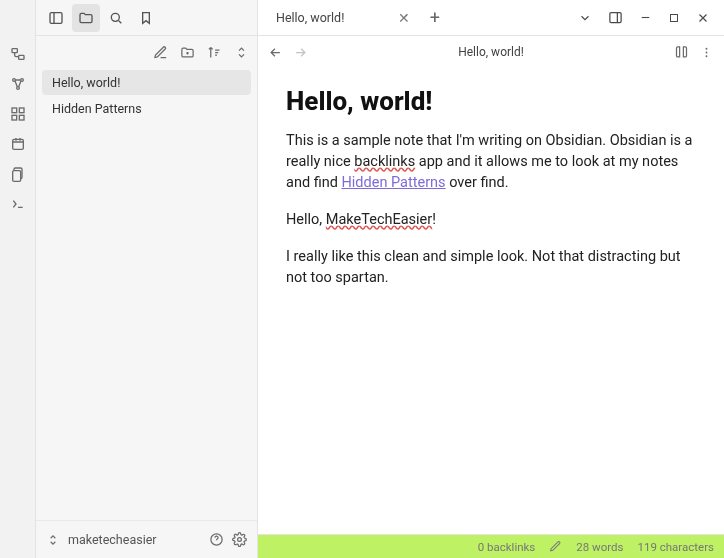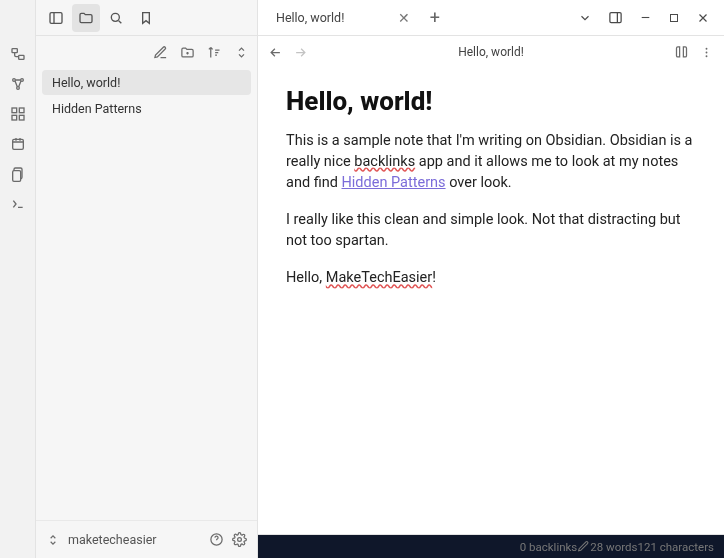--- a/index.html
+++ b/index.html
@@ -37,21 +37,21 @@
     .view-header .nav { display: flex; gap: 10px; }
     .view-header .title { flex: 1; text-align: center; color: #444; }
     .view-header .right { display: flex; gap: 10px; }
     
     .editor { flex: 1; padding: 18px 28px; overflow: auto; }
     .editor h1 { font-size: 26px; font-weight: 800; margin-bottom: 14px; color: #111; }
     .editor p { font-size: 14.5px; line-height: 1.45; color: #222; margin-bottom: 16px; }
     .editor a { color: #7b6cd9; text-decoration: underline; }
     .spellerr { text-decoration: wavy underline #e05555; text-decoration-skip-ink: none; }
     
-    .status-bar { height: 24px; border-top: 1px solid #e3e3e3; display: flex; align-items: center; justify-content: flex-end; padding: 0 10px; font-size: 11.5px; color: #777; background: #0f172a; }
+    .status-bar { height: 24px; border-top: 1px solid #e3e3e3; display: flex; align-items: center; justify-content: flex-end; gap: 14px; padding: 0 10px; font-size: 11.5px; color: #777; background: #bef264; }
     .status-bar .item { display: flex; align-items: center; gap: 4px; }
     
     svg { display: block; }
     .icon { display: flex; align-items: center; justify-content: center; }
   </style>
 </head>
 <body>
 
 <div class="app">
 
@@ -236,32 +236,32 @@
               <circle cx="12" cy="12" r="1.5"></circle>
               <circle cx="12" cy="18" r="1.5"></circle>
             </svg>
         </span>
       </div>
     </div>
 
     <div class="editor">
       <h1>Hello, world!</h1>
       <p>
-        <span>This is a sample note that I'm writing on Obsidian. Obsidian is a really nice </span><span class="spellerr">backlinks</span><span> app and it allows me to look at my notes and find </span><a href="#">Hidden Patterns</a><span> over look.</span>
+        <span>This is a sample note that I'm writing on Obsidian. Obsidian is a really nice </span><span class="spellerr">backlinks</span><span> app and it allows me to look at my notes and find </span><a href="#">Hidden Patterns</a><span> over find.</span>
       </p>
-      <p>I really like this clean and simple look. Not that distracting but not too spartan.</p>
       <p>
         <span>Hello, </span><span class="spellerr">MakeTechEasier</span><span>!</span>
       </p>
+      <p>I really like this clean and simple look. Not that distracting but not too spartan.</p>
     </div>
 
     <div class="status-bar">
       <div class="item">0 backlinks</div>
       <div class="item">
         <svg width="13" height="13" viewBox="0 0 24 24" fill="none" stroke="currentColor" stroke-width="2">
             <path d="M16.5 3.5a2.1 2.1 0 0 1 3 3L7 19l-4 1 1-4 12.5-12.5z"></path>
           </svg>
       </div>
       <div class="item">28 words</div>
-      <div class="item">121 characters</div>
+      <div class="item">119 characters</div>
     </div>
   </div>
 </div>
 
 </body></html>

